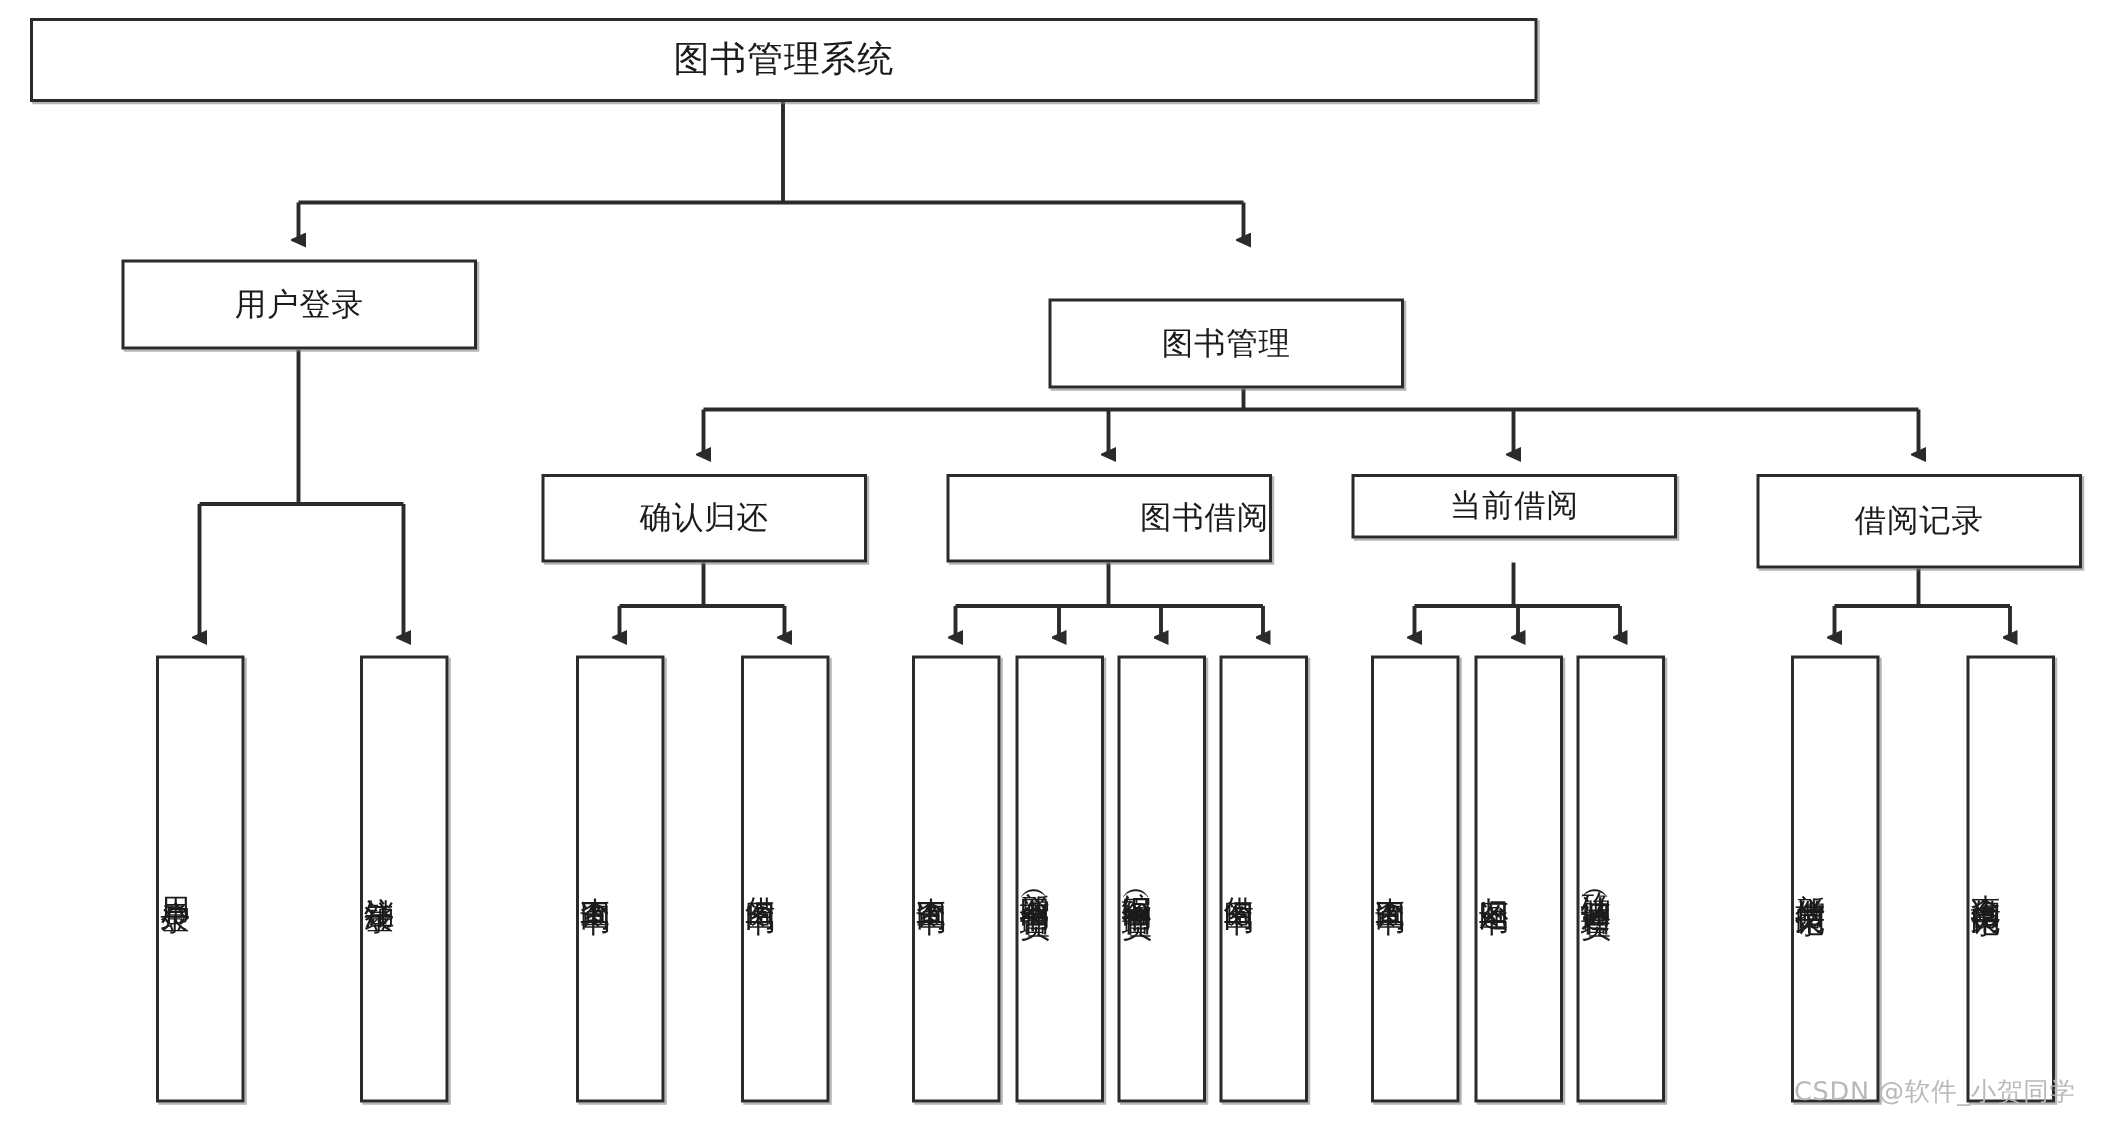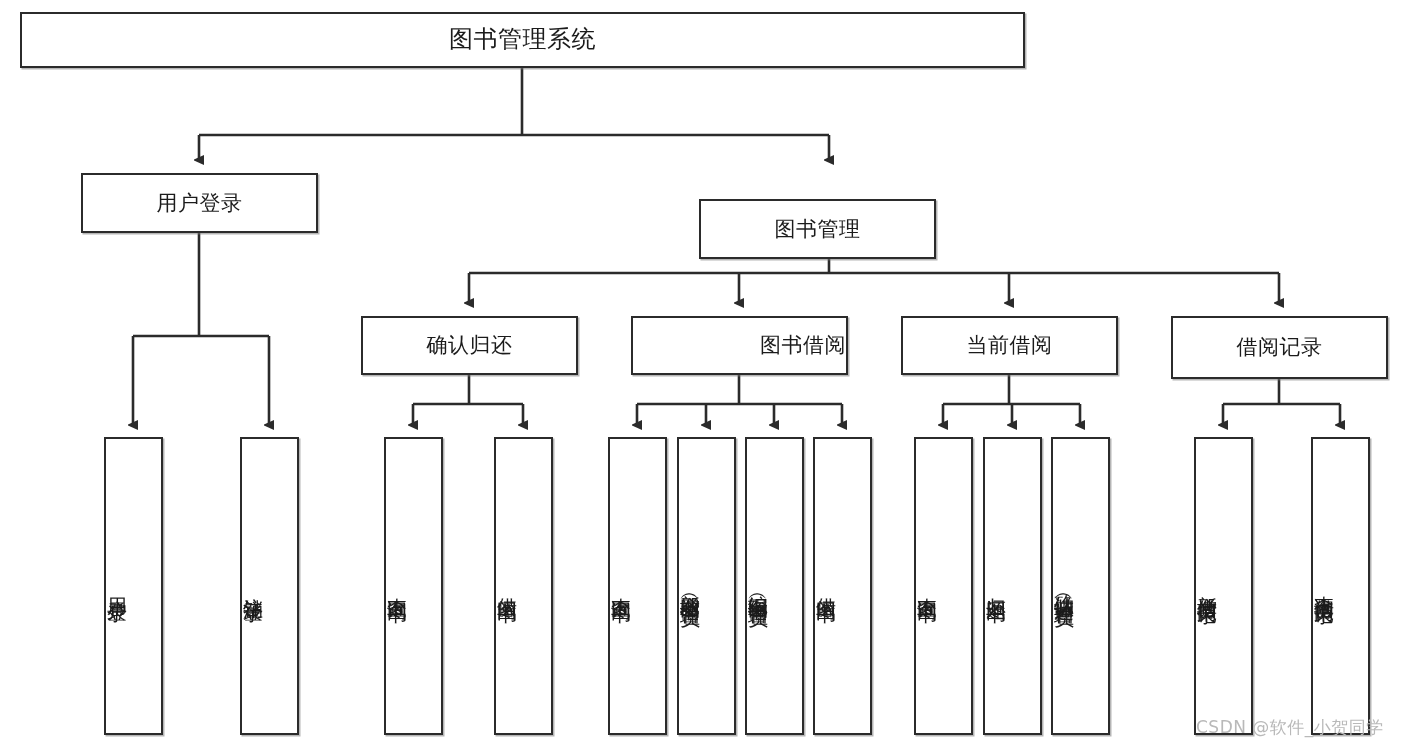--- a/index.html
+++ b/index.html
@@ -152,21 +152,21 @@
   </div>
 
   <div class="node horiz" style="left:361px; top:316px; width:217px; height:59px;">
     <span class="node-label">确认归还</span>
   </div>
 
   <div class="node horiz" style="left:631px; top:316px; width:217px; height:59px;justify-content:flex-end;">
     <span class="node-label">图书借阅</span>
   </div>
 
-  <div class="node horiz" style="left:901px; top:316px; width:217px; height:59px;">
+  <div class="node horiz" style="left:901px; top:316px; width:217px; height:43px;">
     <span class="node-label">当前借阅</span>
   </div>
 
   <div class="node horiz" style="left:1171px; top:316px; width:217px; height:63px;">
     <span class="node-label">借阅记录</span>
   </div>
 
   <div class="node vert center" style="left:104px; top:437px; width:59px; height:298px;">
     <span class="node-label">用户登录</span>
   </div>

